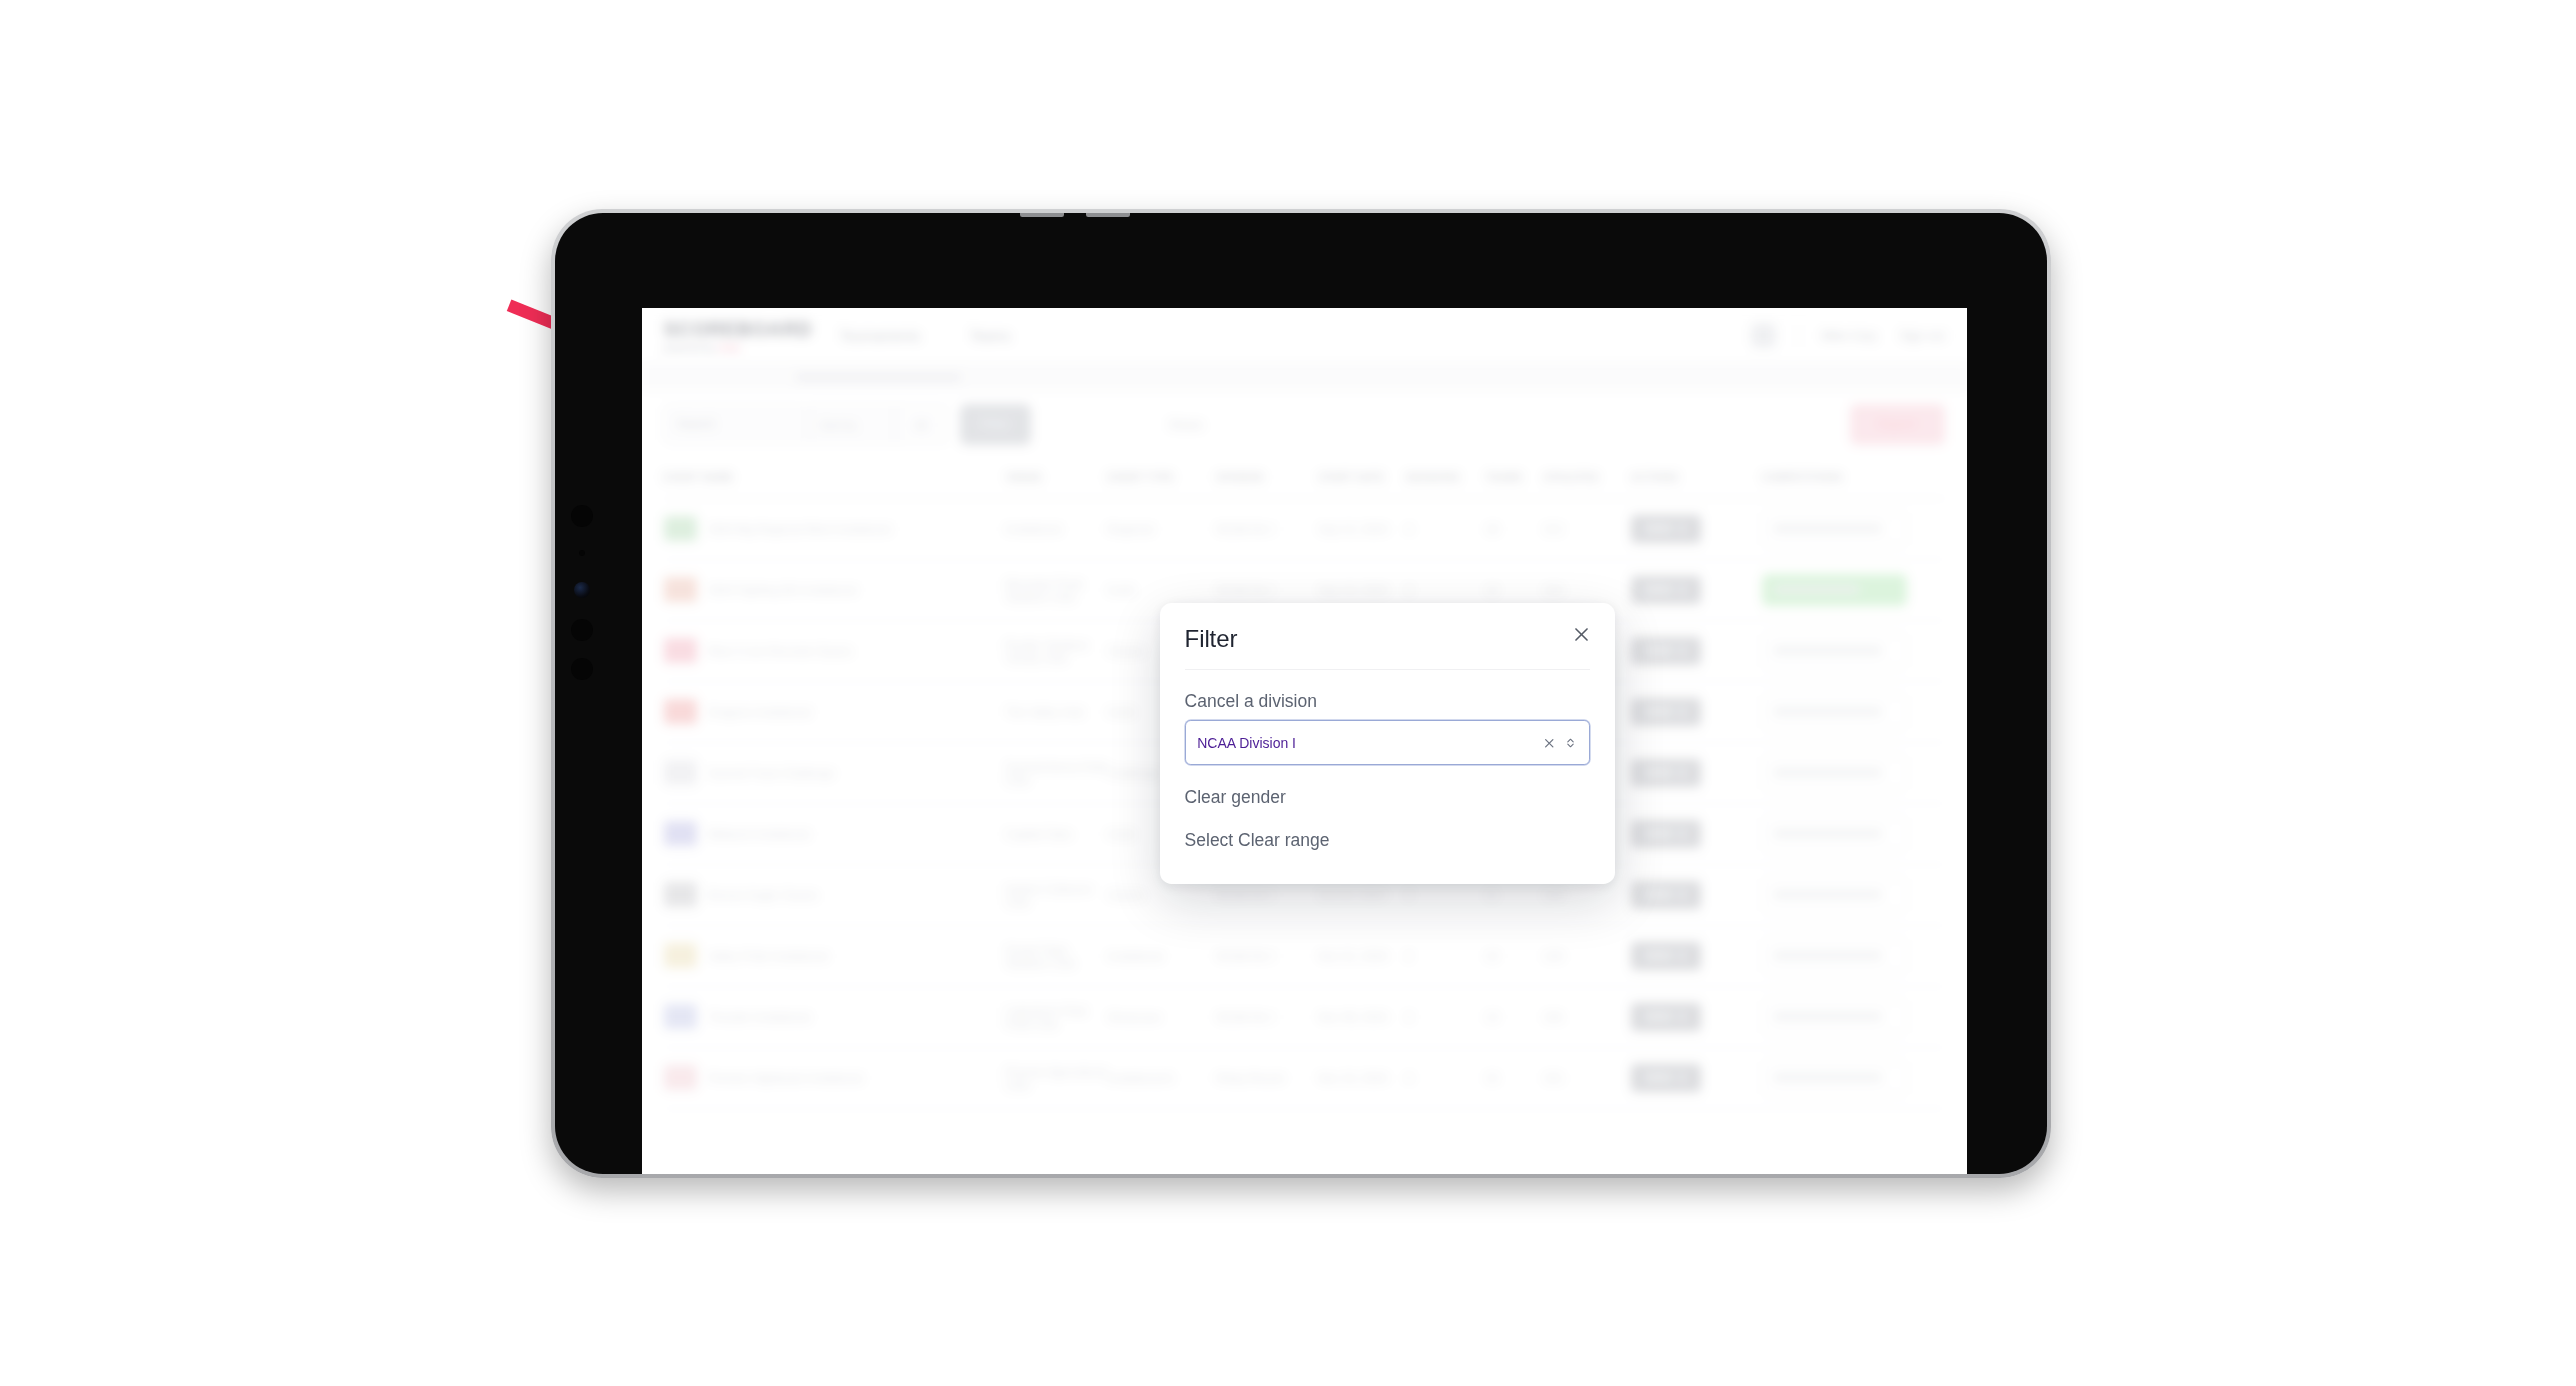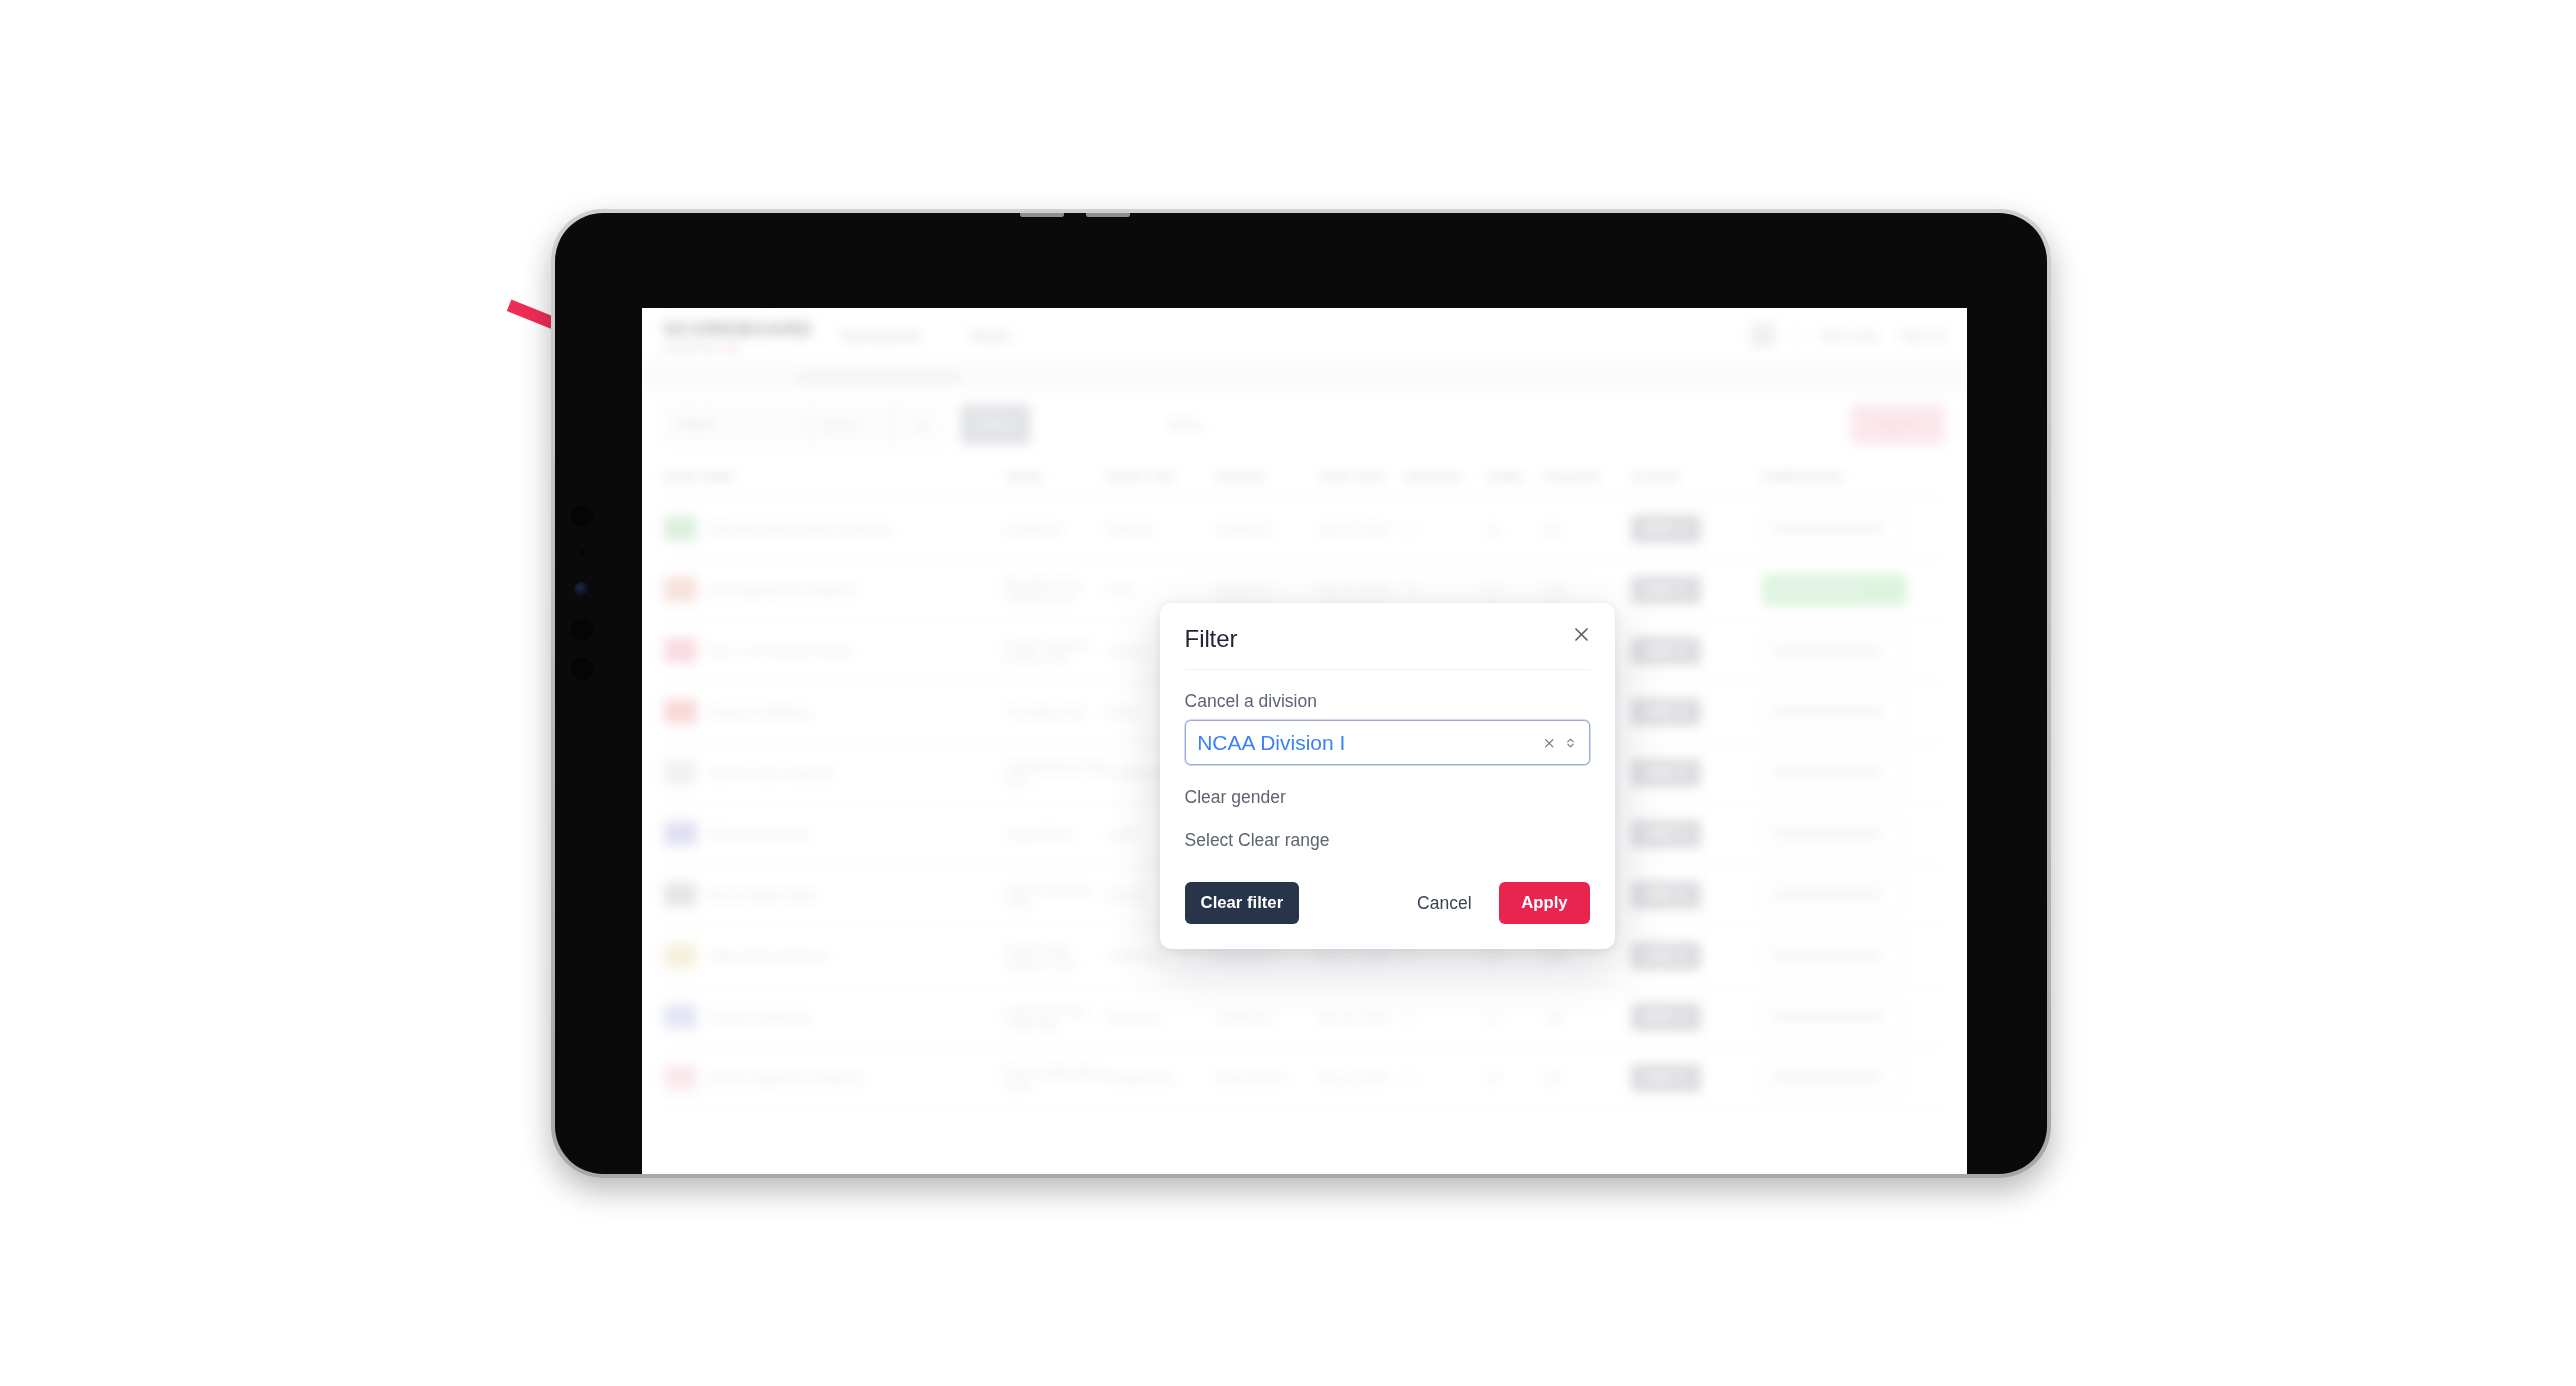--- a/index.html
+++ b/index.html
@@ -105,21 +105,21 @@
   }
   #modal-title { font-size:24px; color:#1f2430; font-weight:500; letter-spacing:-0.1px; }
   #modal-close { position:absolute; right:20.4px; top:19px; width:26px; height:26px; display:flex; align-items:center; justify-content:center; color:#555b66; font-size:22px; line-height:1; cursor:pointer; }
   #modal-sep { height:0.7px; background:#f0f0f2; margin:16px 0 0 0; }
   .fld-label { font-size:17.5px; color:#5c6371; margin: 22px 0 8px; }
   .fld {
     height:45px; border:0.7px solid #d9dce2; border-radius:5.8px; background:#fff;
     display:flex; align-items:center; padding:0 11.6px; gap:7.3px;
   }
   .fld.focused { border-color:#9aa9d6; box-shadow:0 0 0 0.7px #c3cde9; }
-  .fld .val { font-size:21px; color:#3b82f6; flex:1; }
+  .fld .val { font-size:14px; color:#4c1d95; flex:1; }
   .fld .ph { font-size:17.5px; color:#1f2430; }
   .fld .ic { color:#6b7280; display:flex; align-items:center; }
   #modal-actions { display:flex; align-items:center; margin-top:31px; }
   #clear-btn { background:#273449; color:#fff; font-size:16.7px; font-weight:600; border:none; border-radius:5.8px; padding:11px 16px; cursor:pointer; font-family:inherit; }
   #cancel-btn { margin-left:auto; background:none; border:none; font-size:17.5px; color:#3b4252; cursor:pointer; font-family:inherit; padding:7.3px 10.2px; }
   #apply-btn { margin-left:17.5px; background:#e8254f; color:#fff; font-size:16.7px; font-weight:600; border:none; border-radius:5.8px; padding:11px 22px; cursor:pointer; font-family:inherit; }
 </style>
 </head>
 <body>
 
@@ -476,24 +476,19 @@
                 <polyline points="7,10 12,5 17,10"></polyline>
                   <polyline points="7,14 12,19 17,14"></polyline>
               </svg>
             </span>
           </div>
 
           <div class="fld-label">Clear gender</div>
 
           <div class="fld-label">Select Clear range</div>
 
-          <div id="modal-actions">
-            <button id="clear-btn">Clear filter</button>
-            <button id="cancel-btn">Cancel</button>
-            <button id="apply-btn">Apply</button>
-          </div>
         </div>
 
       </div>
     </div>
   </div>
 </div>
 
 
 </body></html>

